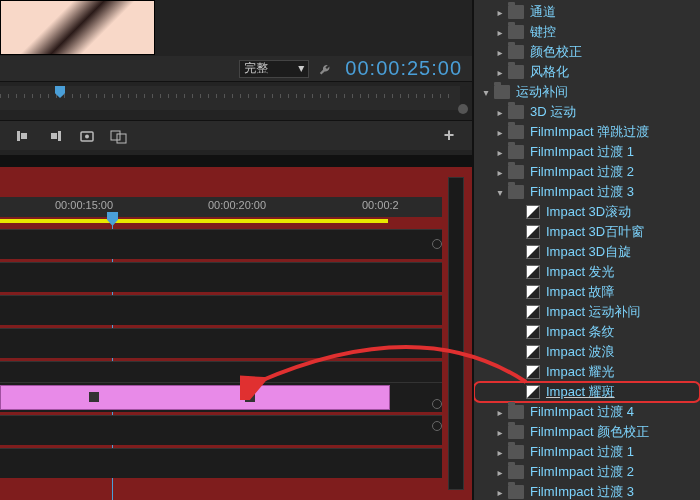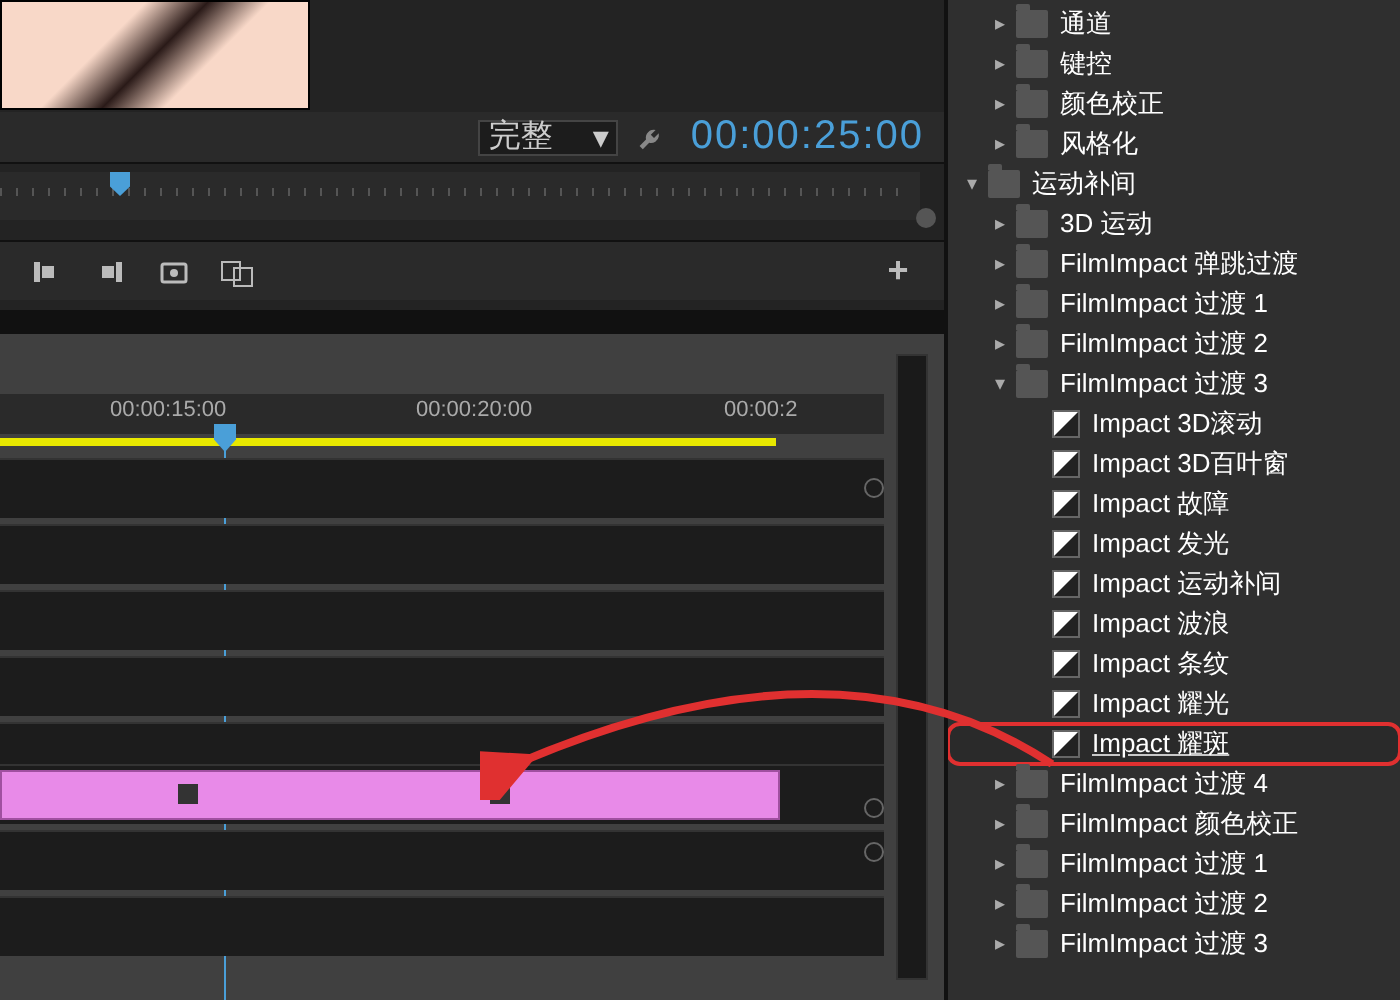--- a/index.html
+++ b/index.html
@@ -28,21 +28,21 @@
     width: 472px; height: 26px;
     background: #2a2a2a;
     display: flex; align-items: center; justify-content: flex-end;
     gap: 10px; padding-right: 10px;
     border-bottom: 1px solid #111;
   }
   .zoom-select {
     width: 70px; height: 18px;
     background: #1c1c1c;
     border: 1px solid #444;
-    color: #ccc; font-size: 16px;
+    color: #ccc; font-size: 12px;
     padding: 0 4px;
     display: flex; justify-content: space-between; align-items: center; font-family: Liberation Serif, serif;
   }
   .wrench {
     width: 16px; height: 16px;
     color: #888;
     display: flex; align-items: center; justify-content: center;
   }
   .timecode {
     color: #4a9fd8; font-size: 20px;
@@ -84,21 +84,21 @@
   }
   .divider1 {
     position: absolute; left: 0; top: 155px;
     width: 472px; height: 12px;
     background: #111;
   }
   
   .timeline {
     position: absolute; left: 0; top: 167px;
     width: 472px; height: 333px;
-    background: #404040;
+    background: #7f1d1d;
   }
   .tl-ruler {
     position: absolute; left: 0; right: 30px; top: 30px; height: 20px;
     background: #2a2a2a;
     color: #aaa; font-size: 11px;
   }
   .tl-tick { position: absolute; top: 2px; }
   .tl-yellow {
     position: absolute; left: 0; top: 52px; height: 4px;
     background: #e8e800;
@@ -162,21 +162,21 @@
   }
   .tree li .ficon::before {
     content: ""; position: absolute; top: -3px; left: 0;
     width: 7px; height: 3px; background: #555; border-radius: 1px 1px 0 0;
   }
   .tree li .eicon {
     width: 14px; height: 14px; margin-right: 6px;
     background: linear-gradient(135deg,#fff 49%,#222 51%);
     border: 1px solid #666;
   }
-  .tree li .lbl { color: #ffffff; }
+  .tree li .lbl { color: #7dd3fc; }
   .ind1 { padding-left: 20px !important; }
   .ind2 { padding-left: 38px !important; }
   .highlight {
     outline: 2px solid #e03030;
     outline-offset: -1px;
     border-radius: 6px;
     background: #2a2a2a;
     text-decoration: underline;
   }
   
@@ -329,41 +329,46 @@
         <span class="lbl">Impact 3D滚动</span>
       </li>
       <li class="ind2">
         <span class="tw"></span>
         <span class="eicon"></span>
         <span class="lbl">Impact 3D百叶窗</span>
       </li>
       <li class="ind2">
         <span class="tw"></span>
         <span class="eicon"></span>
+        <span class="lbl">Impact 3D自旋</span>
+      </li>
+      <li class="ind2">
+        <span class="tw"></span>
+        <span class="eicon"></span>
+        <span class="lbl">Impact 发光</span>
+      </li>
+      <li class="ind2">
+        <span class="tw"></span>
+        <span class="eicon"></span>
         <span class="lbl">Impact 故障</span>
       </li>
       <li class="ind2">
         <span class="tw"></span>
         <span class="eicon"></span>
-        <span class="lbl">Impact 发光</span>
-      </li>
-      <li class="ind2">
-        <span class="tw"></span>
-        <span class="eicon"></span>
         <span class="lbl">Impact 运动补间</span>
       </li>
       <li class="ind2">
         <span class="tw"></span>
         <span class="eicon"></span>
+        <span class="lbl">Impact 条纹</span>
+      </li>
+      <li class="ind2">
+        <span class="tw"></span>
+        <span class="eicon"></span>
         <span class="lbl">Impact 波浪</span>
-      </li>
-      <li class="ind2">
-        <span class="tw"></span>
-        <span class="eicon"></span>
-        <span class="lbl">Impact 条纹</span>
       </li>
       <li class="ind2">
         <span class="tw"></span>
         <span class="eicon"></span>
         <span class="lbl">Impact 耀光</span>
       </li>
       <li class="ind2 highlight">
         <span class="tw"></span>
         <span class="eicon"></span>
         <span class="lbl">Impact 耀斑</span>

